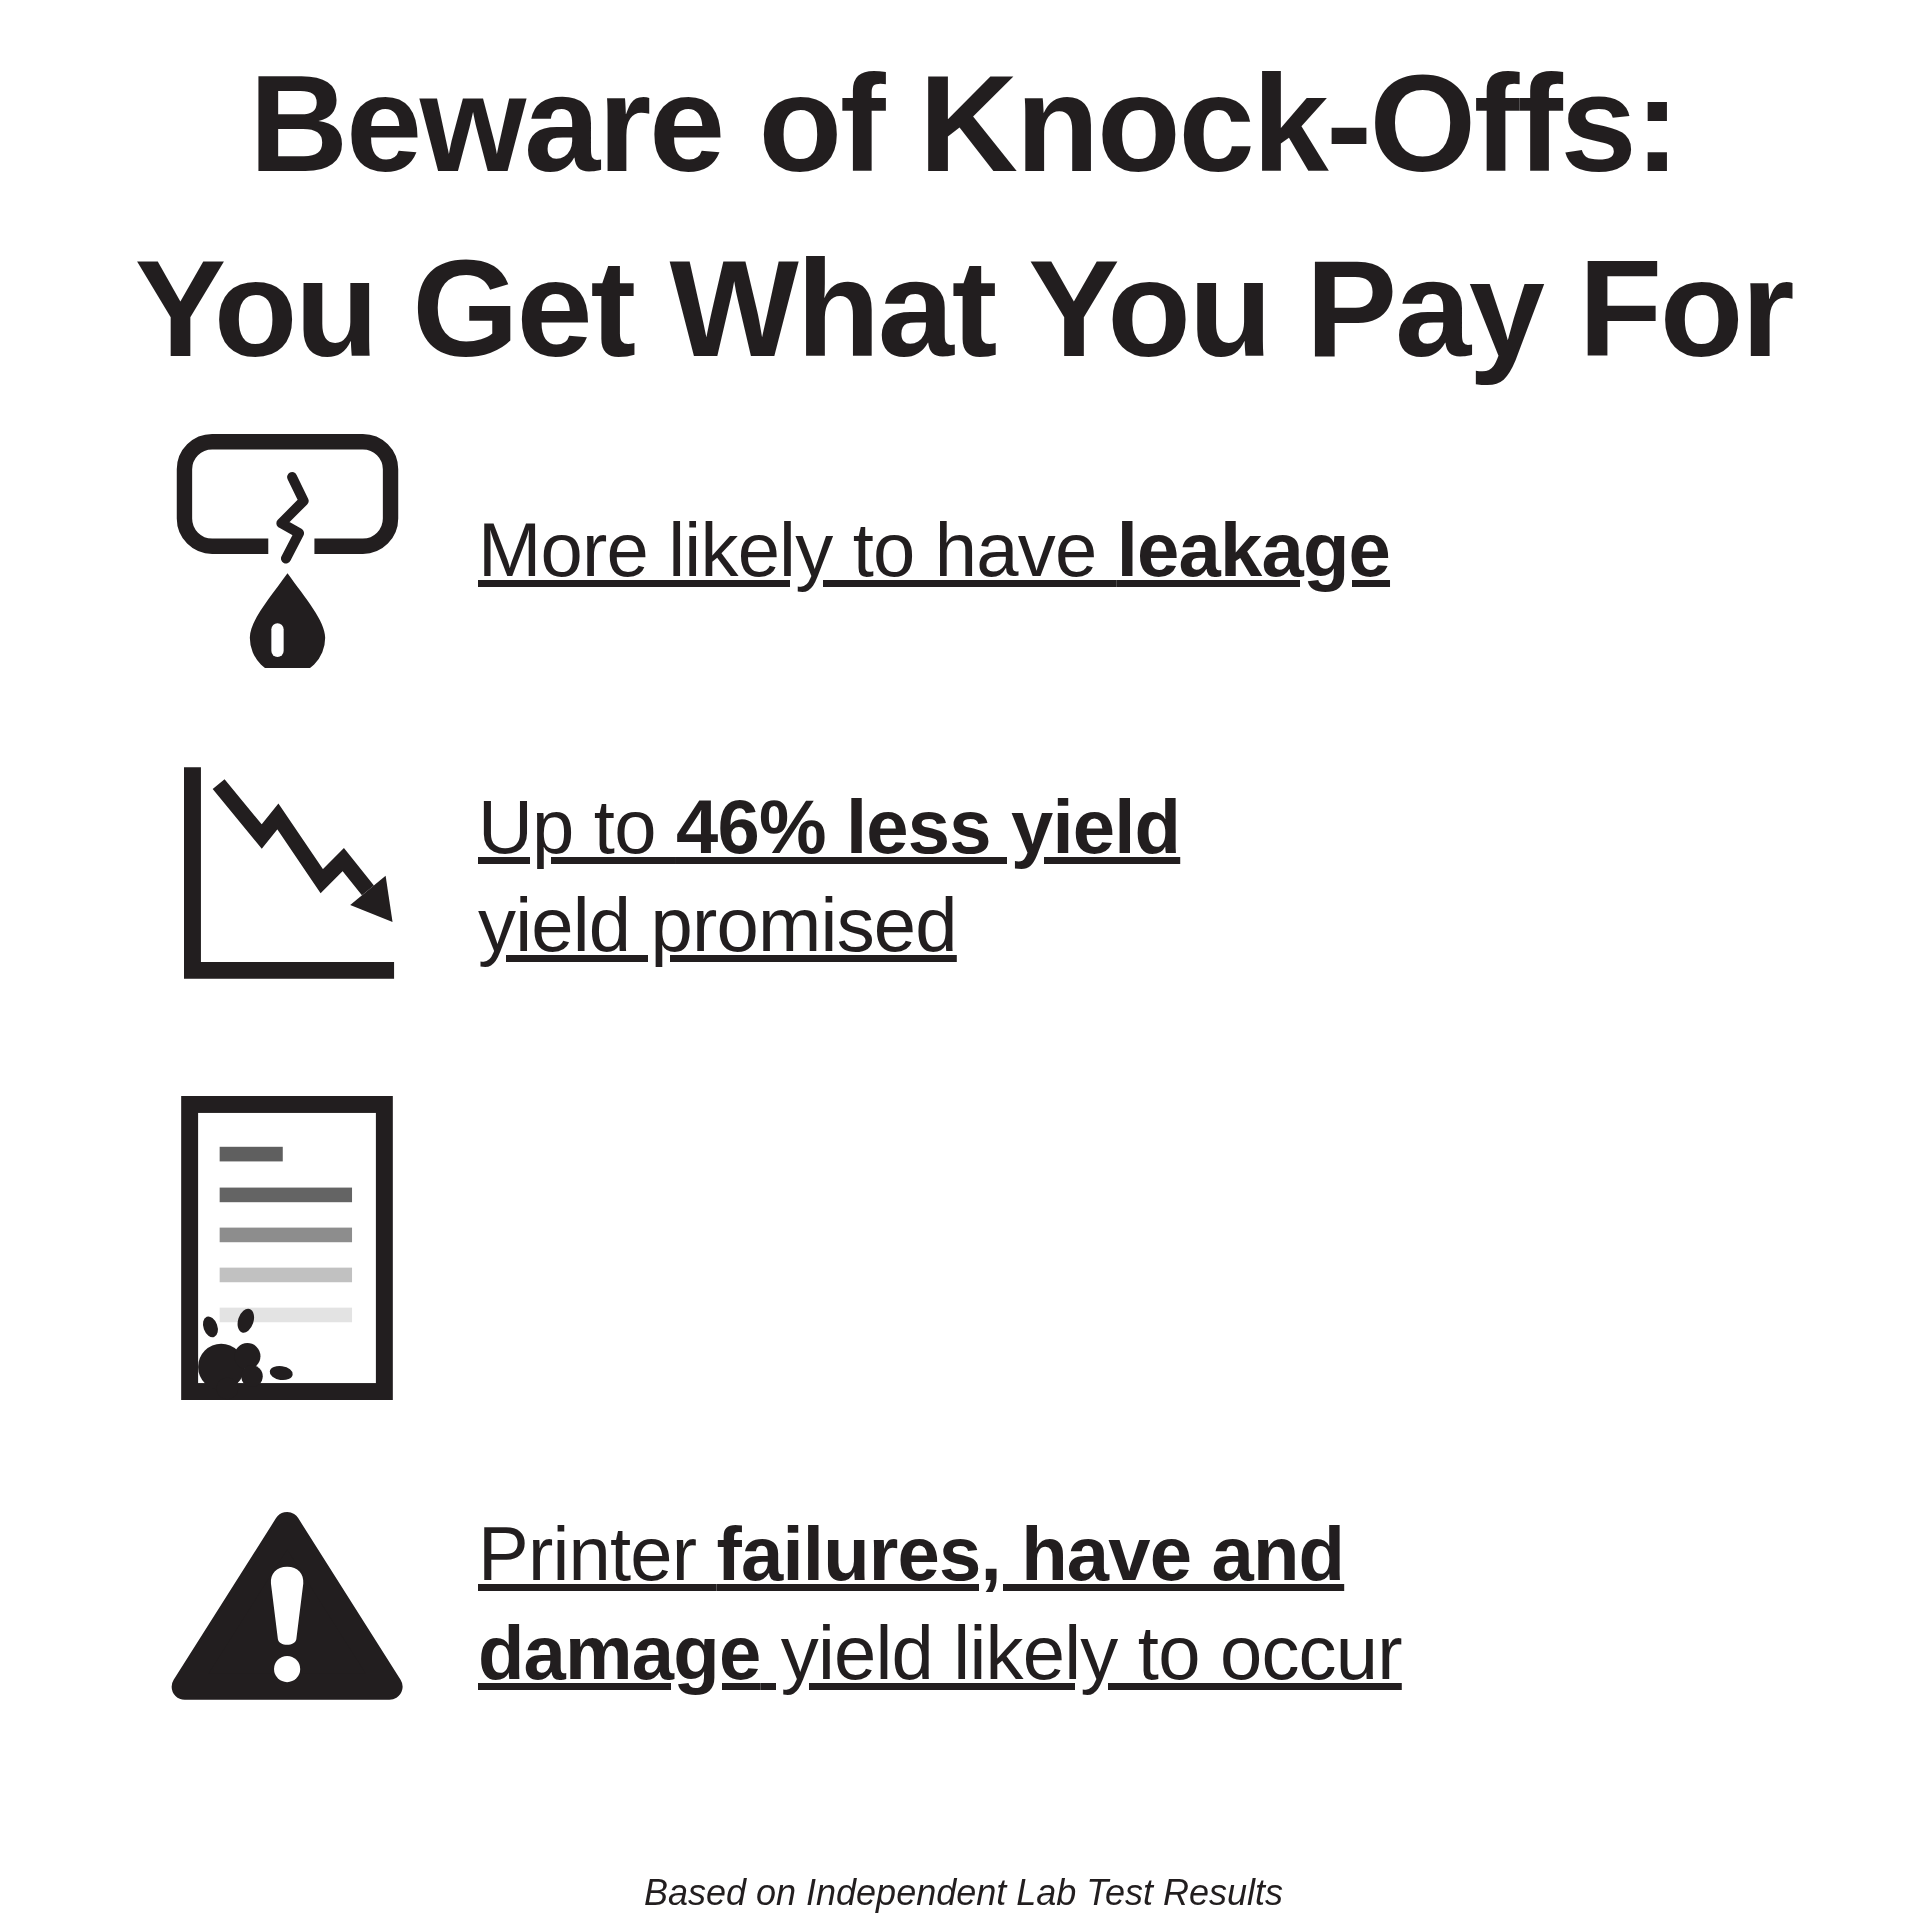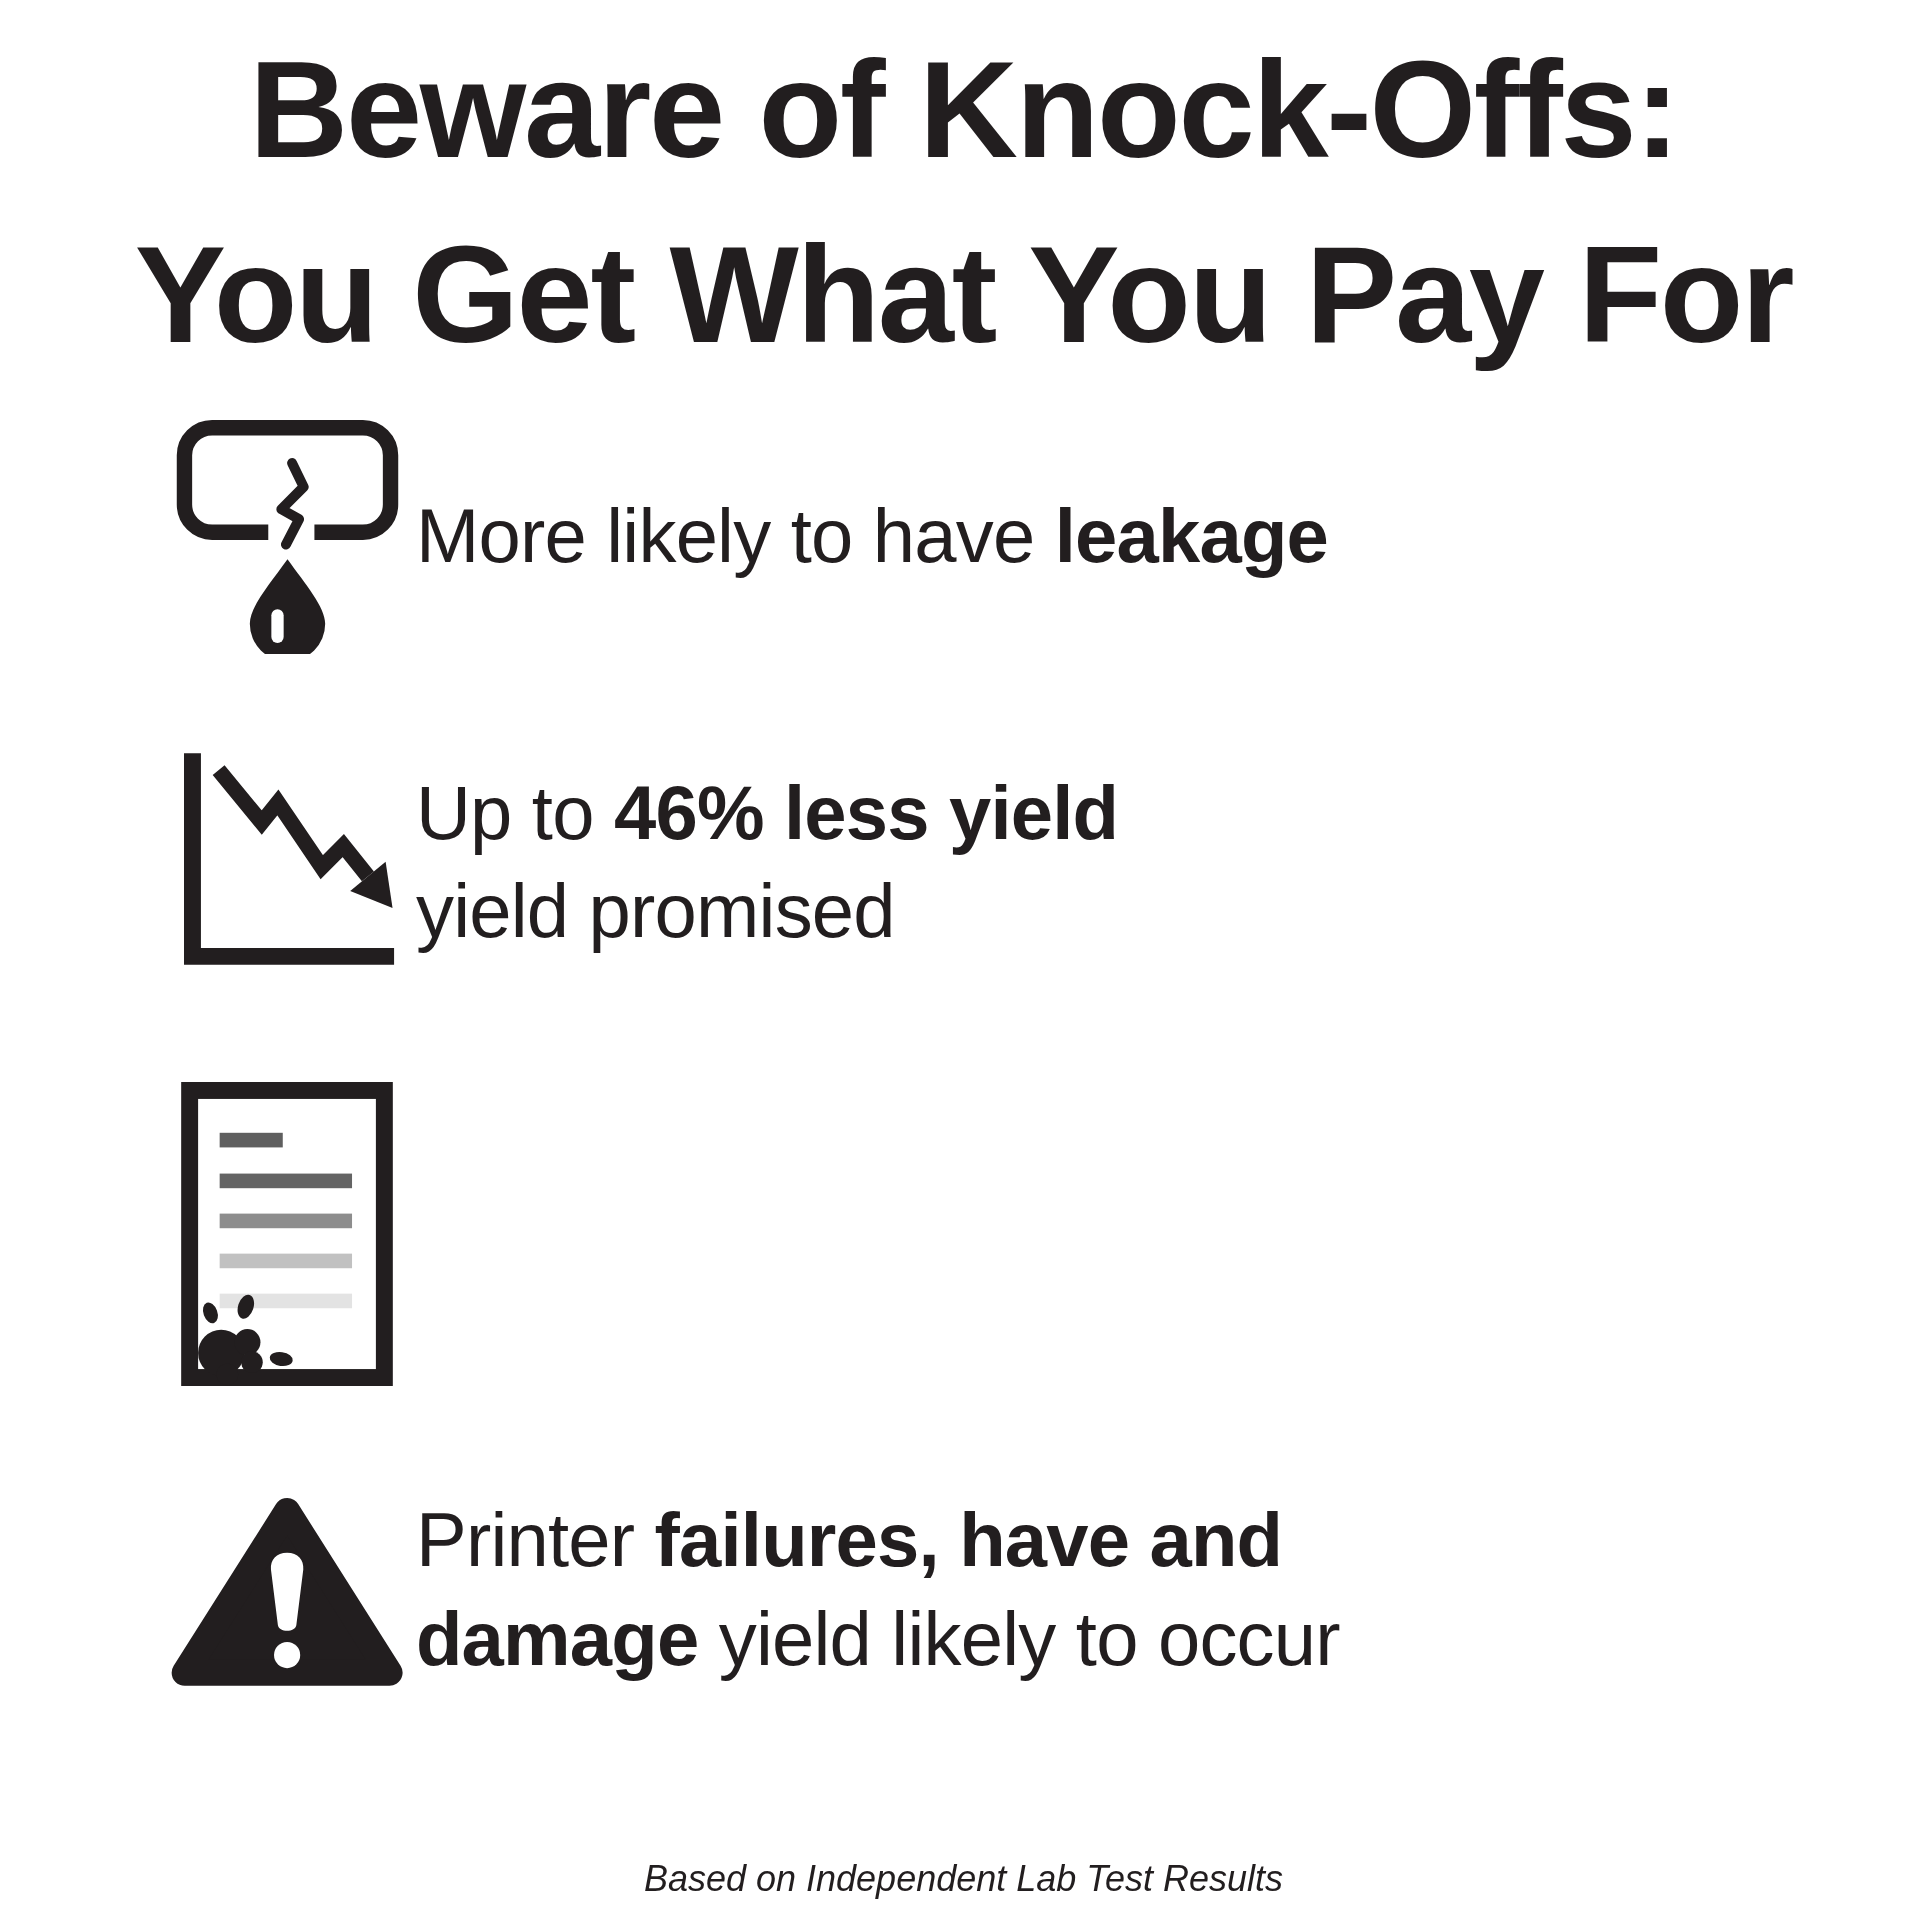--- a/index.html
+++ b/index.html
@@ -2,21 +2,21 @@
 <html style="--ink: #221e1f; --background: #ffffff;font-size:12.3px"><head>
 <meta charset="utf-8">
 <style>
   * { margin:0; padding:0; box-sizing:border-box; }
   html,body { width:1927px; height:1927px; background:#ffffff; }
   body {
     font-family:"Liberation Sans", sans-serif;
     color:var(--ink,#221e1f);
     overflow:hidden;
   }
-  .poster { position:relative; width:1927px; height:1927px; padding-top:18px; }
+  .poster { position:relative; width:1927px; height:1927px; padding-top:32px; }
 
   .title {
     text-align:center;
     font-size:137px;
     font-weight:bold;
     letter-spacing:-2.3px;
     line-height:1.35;
     color:var(--ink,#221e1f);
   }
   .tline { display:block; }
@@ -32,24 +32,26 @@
   .row-4 { margin-top:102px; height:204px; }
 
   .iconbox {
     flex:0 0 258px;
     width:258px;
     display:flex;
     justify-content:center;
     align-items:center;
   }
   .rowtext {
+    margin-left:62px;
     font-size:76px;
     line-height:1.3;
     letter-spacing:-0.8px;
     white-space:nowrap;
+    text-decoration:underline;
   }
   .rowtext b { font-weight:bold; }
 
   .footer {
     margin-top:166px;
     text-align:center;
     font-style:italic;
     font-size:36px;
     letter-spacing:0;
     color:var(--ink,#221e1f);

